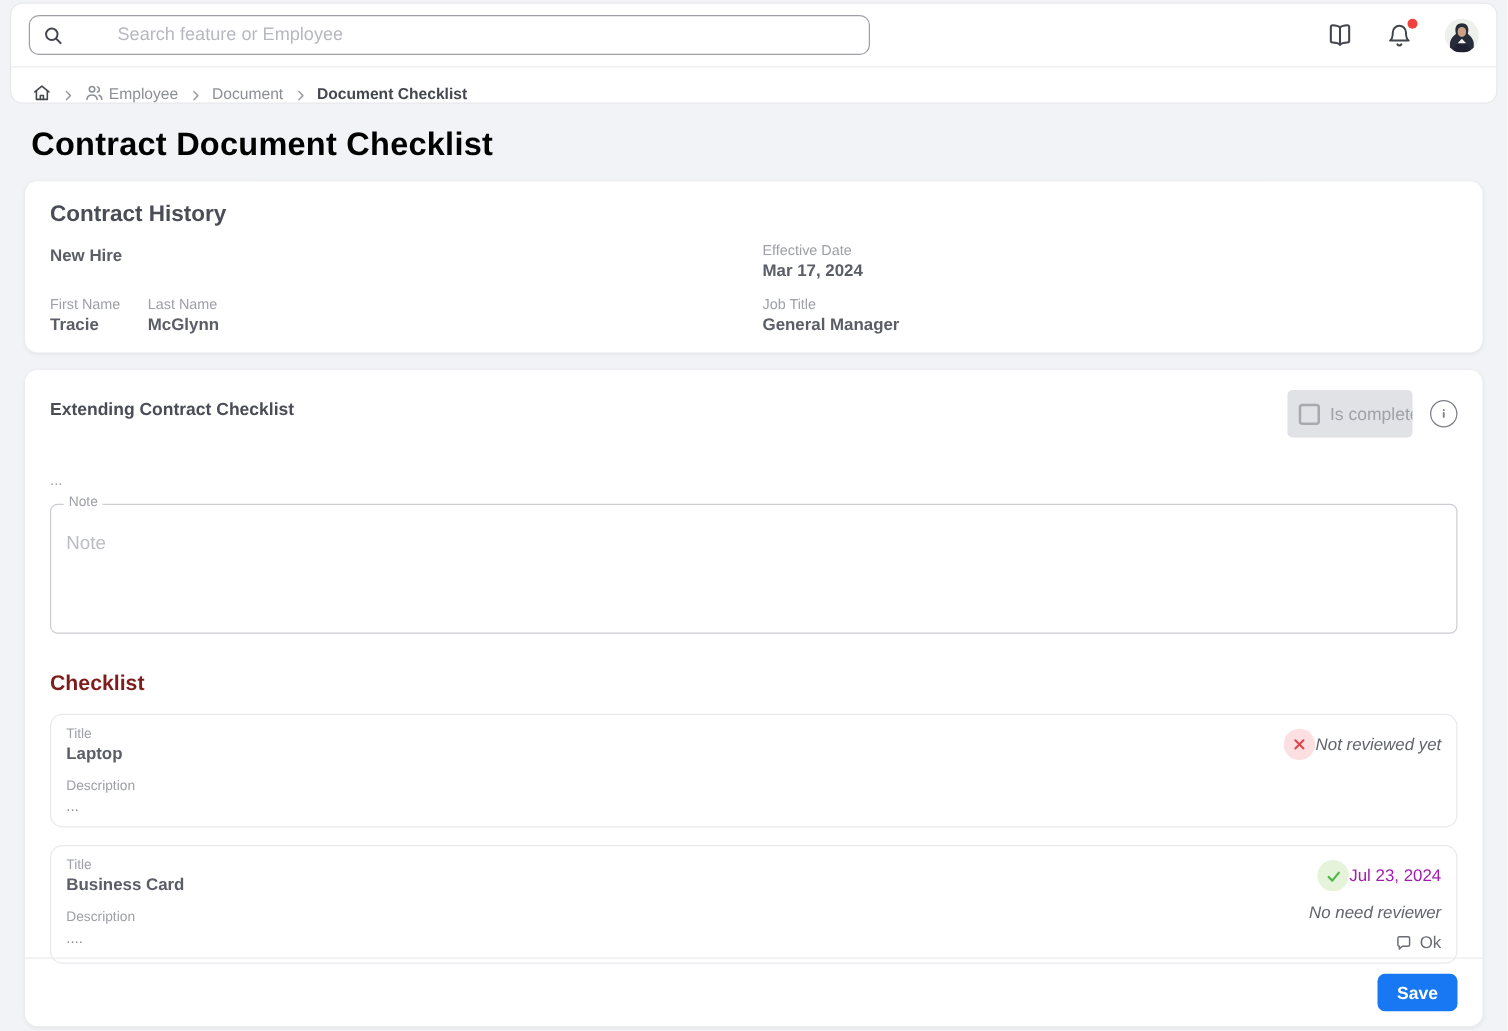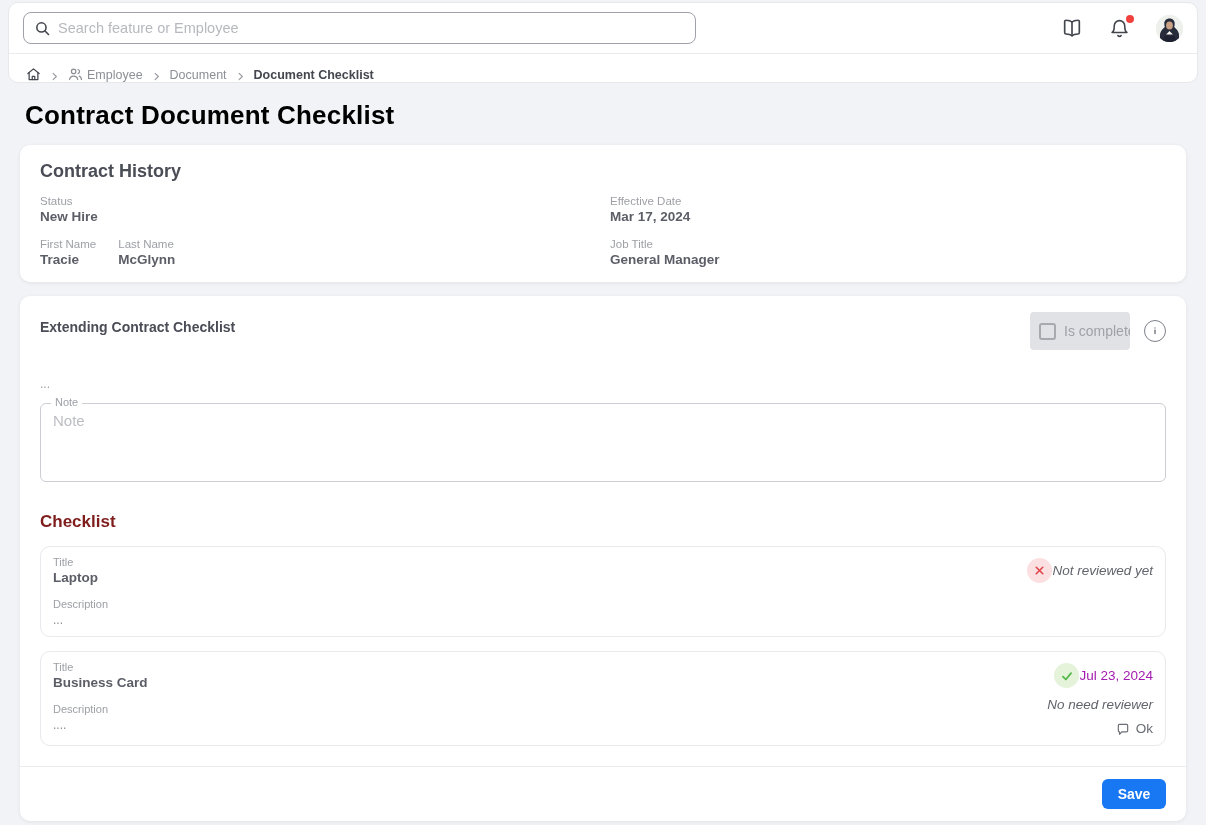--- a/index.html
+++ b/index.html
@@ -36,20 +36,21 @@
     background: #fff;
   }
   .search-box input {
     border: none;
     outline: none;
     flex: 1;
     font-family: "Liberation Sans", sans-serif;
     font-size: 14.5px;
     color: #8b5cf6;
     background: transparent;
+    margin-left: 36px;
   }
   .search-box input::placeholder { color: #b7b9bf; }
   .topbar-actions {
     margin-left: auto;
     display: flex;
     align-items: center;
     gap: 26px;
   }
   .icon-btn { position: relative; cursor: pointer; color: #43454d; }
   .badge-dot {
@@ -148,23 +149,23 @@
     align-items: center;
     justify-content: center;
     cursor: pointer;
   }
   .ellipsis-text { padding: 0 20px; margin-top: 27px; font-size: 12px; color: #9ea0a6; }
 
   .note-field {
     margin: 12px 20px 0 20px;
     border: 1px solid #cdced3;
     border-radius: 6px;
-    height: 79px;
+    height: 104px;
     position: relative;
-    padding: 0 12px;
+    padding: 14px 12px;
   }
   .note-legend {
     position: absolute;
     top: -8px; left: 10px;
     background: #fff;
     padding: 0 4px;
     font-size: 11px;
     color: #9ea0a6;
   }
   .note-field textarea {
@@ -324,21 +325,20 @@
     </span>
   </div>
 </div>
 
 <h1 class="page-title">Contract Document Checklist</h1>
 
 <div class="card card-history">
   <div class="card-title">Contract History</div>
   <div class="fields-grid">
     <div>
-      <div class="field-label">Status</div>
       <div class="field-value">New Hire</div>
     </div>
     <div>
       <div class="field-label">Effective Date</div>
       <div class="field-value">Mar 17, 2024</div>
     </div>
     <div class="field-pair">
       <div>
         <div class="field-label">First Name</div>
         <div class="field-value">Tracie</div>

